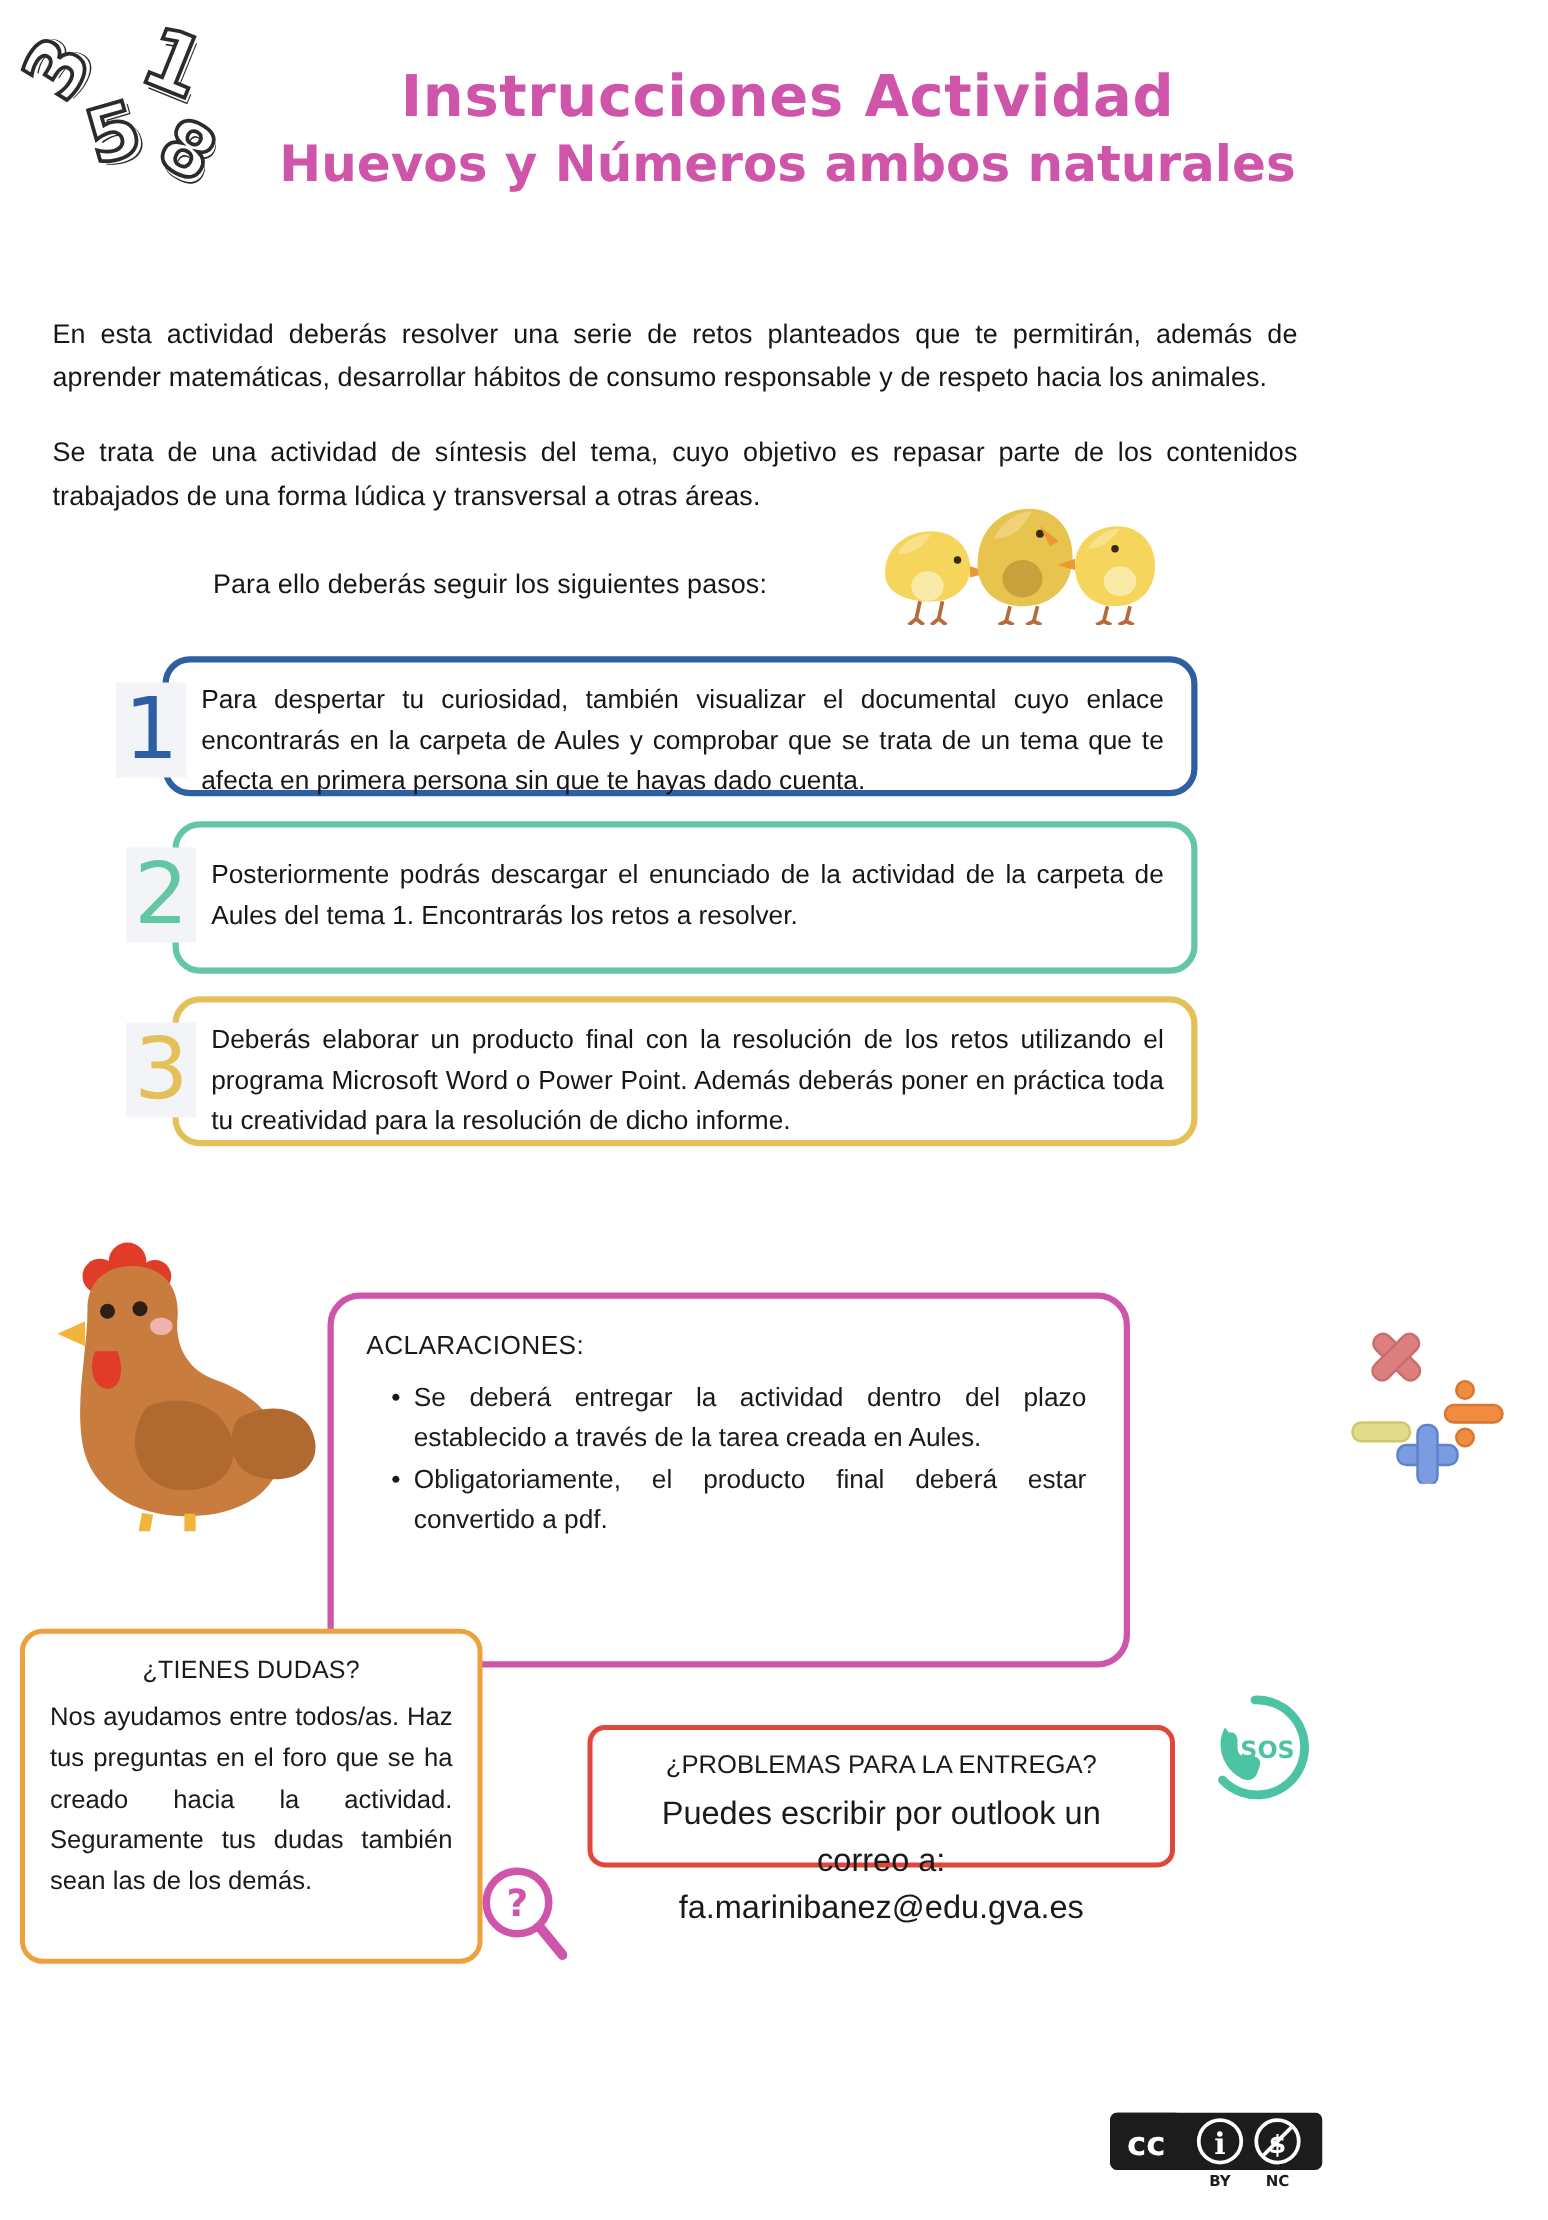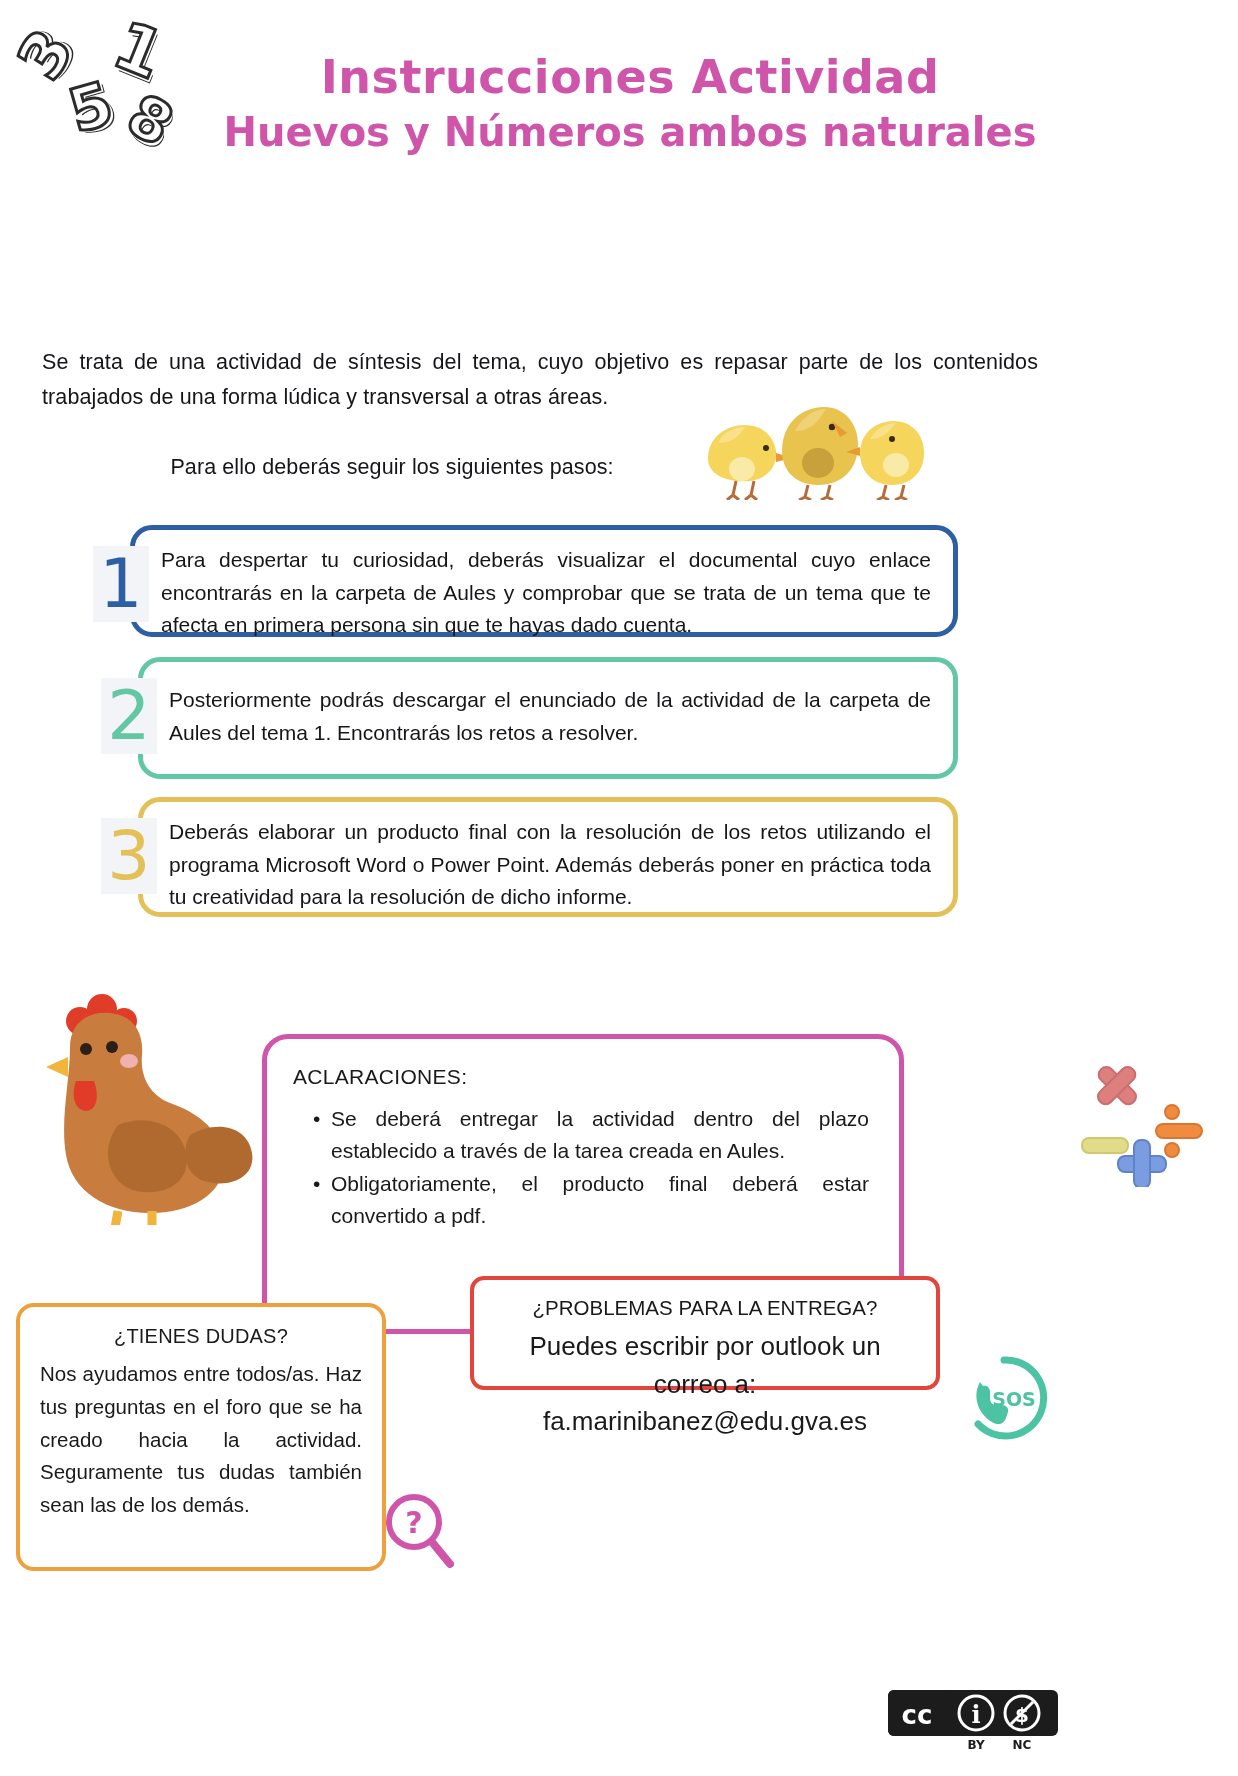--- a/index.html
+++ b/index.html
@@ -89,21 +89,21 @@
   
   #dudas{
     position:absolute;left:16px;top:1303px;width:370px;height:268px;
     border:4px solid #eda03c;border-radius:18px;box-sizing:border-box;
     padding:18px 20px 0 20px;background:#fff;
   }
   #dudas .dhead{font-size:20px;text-align:center;margin-bottom:10px;letter-spacing:.2px;}
   #dudas .dtext{font-size:20.5px;line-height:1.6;text-align:justify;}
 
   #entrega{
-    position:absolute;left:470px;top:1276px;width:470px;height:114px;
+    position:absolute;left:470px;top:1380px;width:470px;height:114px;
     border:4px solid #e1453c;border-radius:14px;box-sizing:border-box;
     padding:16px 16px 0 16px;background:#fff;text-align:center;
   }
   #entrega .ehead{font-size:20.5px;margin-bottom:8px;}
   #entrega .eline{font-size:26px;line-height:1.45;}
 
   .sos{position:absolute;left:958px;top:1352px;width:92px;height:92px;}
   .magnifier{position:absolute;left:380px;top:1490px;width:74px;height:80px;}
   .ccbadge{position:absolute;left:888px;top:1690px;width:170px;height:62px;}
 </style>
@@ -117,20 +117,21 @@
     <div class="numdeco n1">1</div>
     <div class="numdeco n5">5</div>
     <div class="numdeco n8">8</div>
   </div>
 
   <div class="title-block">
     <div class="title-main">Instrucciones Actividad</div>
     <div class="title-sub">Huevos y Números ambos naturales</div>
   </div>
 
+  <div class="para" id="para1">En esta actividad deberás resolver una serie de retos planteados que te permitirán, además de aprender matemáticas, desarrollar hábitos de consumo responsable y de respeto hacia los animales.</div>
   <div class="para" id="para2">Se trata de una actividad de síntesis del tema, cuyo objetivo es repasar parte de los contenidos trabajados de una forma lúdica y transversal a otras áreas.</div>
   <div class="para" id="leadin">Para ello deberás seguir los siguientes pasos:</div>
 
   <svg class="chicks" viewBox="0 0 228 97">
 
     <g>
       <path d="M8 56 C8 34 26 22 45 22 C62 22 74 33 76 48 C78 62 68 76 50 78 C28 80 8 72 8 56 Z" fill="#f6d55c"></path>
       <path d="M18 40 C22 30 34 24 45 24 C40 32 33 40 18 40 Z" fill="#f9e08a"></path>
       <ellipse cx="42" cy="66" rx="13" ry="12" fill="#faeaa8"></ellipse>
       <circle cx="66" cy="45" r="3" fill="#3a2a14"></circle>
@@ -157,21 +158,21 @@
       <path d="M160 44 L146 49 L160 53 Z" fill="#e89a33"></path>
       <path d="M186 82 L183 94 M183 94 L177 97 M183 94 L189 97" stroke="#b56b3a" stroke-width="3" fill="none"></path>
       <path d="M204 82 L201 94 M201 94 L195 97 M201 94 L207 97" stroke="#b56b3a" stroke-width="3" fill="none"></path>
     </g>
   </svg>
 
   <div class="step" id="step1">
     <div class="numbox">
       <span class="num">1</span>
     </div>
-    <div class="txt">Para despertar tu curiosidad, deberás visualizar el documental cuyo enlace encontrarás en la carpeta de Aules y comprobar que se trata de un tema que te afecta en primera persona sin que te hayas dado cuenta.</div>
+    <div class="txt">Para despertar tu curiosidad, también visualizar el documental cuyo enlace encontrarás en la carpeta de Aules y comprobar que se trata de un tema que te afecta en primera persona sin que te hayas dado cuenta.</div>
   </div>
 
   <div class="step" id="step2">
     <div class="numbox">
       <span class="num">2</span>
     </div>
     <div class="txt">Posteriormente podrás descargar el enunciado de la actividad de la carpeta de Aules del tema 1. Encontrarás los retos a resolver.</div>
   </div>
 
   <div class="step" id="step3">

